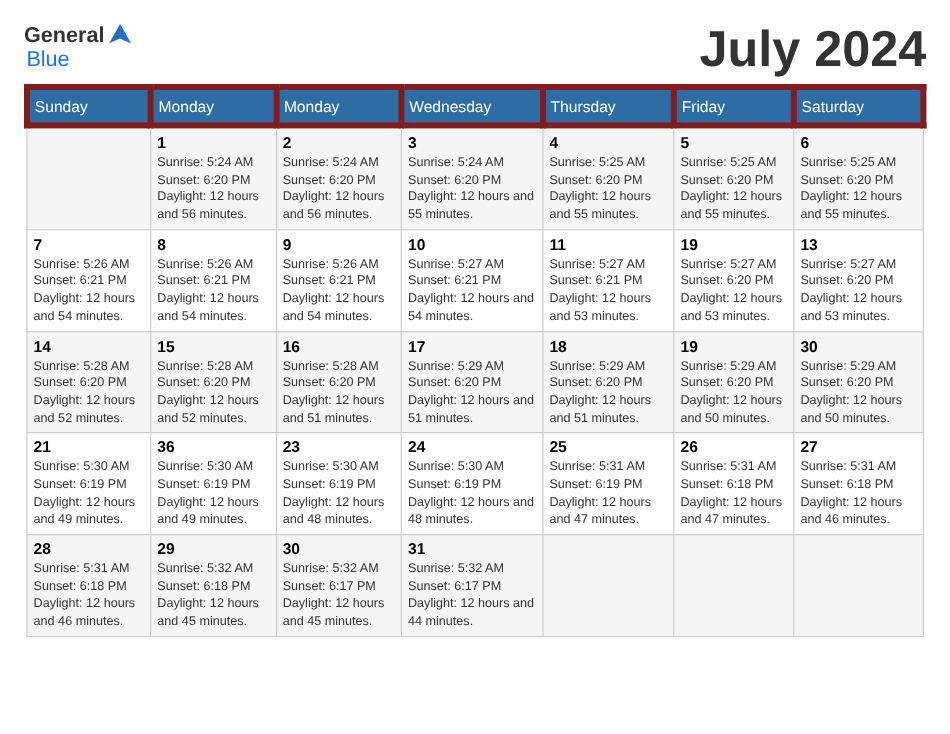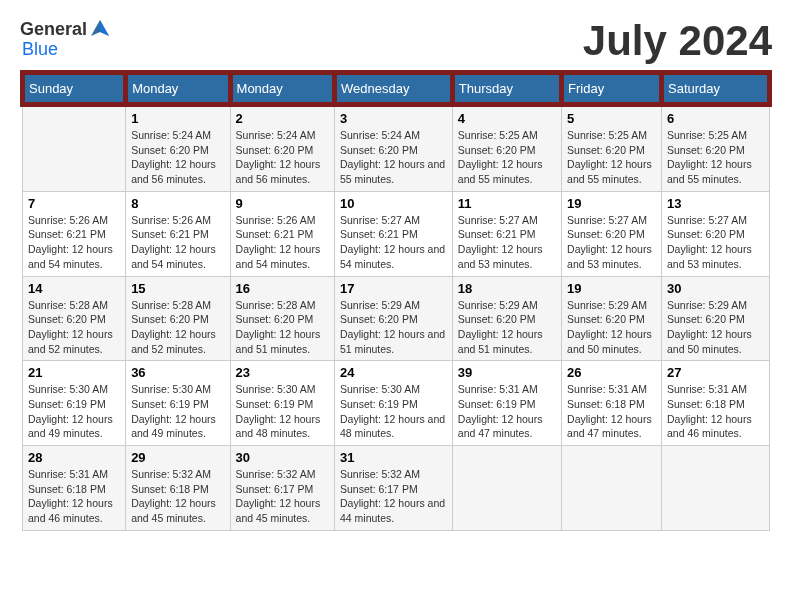--- a/index.html
+++ b/index.html
@@ -214,21 +214,21 @@
         </td>
         <td>
           <span class="day-number">23</span>
           <div class="day-info">Sunrise: 5:30 AM<br>Sunset: 6:19 PM<br>Daylight: 12 hours and 48 minutes.</div>
         </td>
         <td>
           <span class="day-number">24</span>
           <div class="day-info">Sunrise: 5:30 AM<br>Sunset: 6:19 PM<br>Daylight: 12 hours and 48 minutes.</div>
         </td>
         <td>
-          <span class="day-number">39</span>
+          <span class="day-number">25</span>
           <div class="day-info">Sunrise: 5:31 AM<br>Sunset: 6:19 PM<br>Daylight: 12 hours and 47 minutes.</div>
         </td>
         <td>
           <span class="day-number">26</span>
           <div class="day-info">Sunrise: 5:31 AM<br>Sunset: 6:18 PM<br>Daylight: 12 hours and 47 minutes.</div>
         </td>
         <td>
           <span class="day-number">27</span>
           <div class="day-info">Sunrise: 5:31 AM<br>Sunset: 6:18 PM<br>Daylight: 12 hours and 46 minutes.</div>
         </td>

